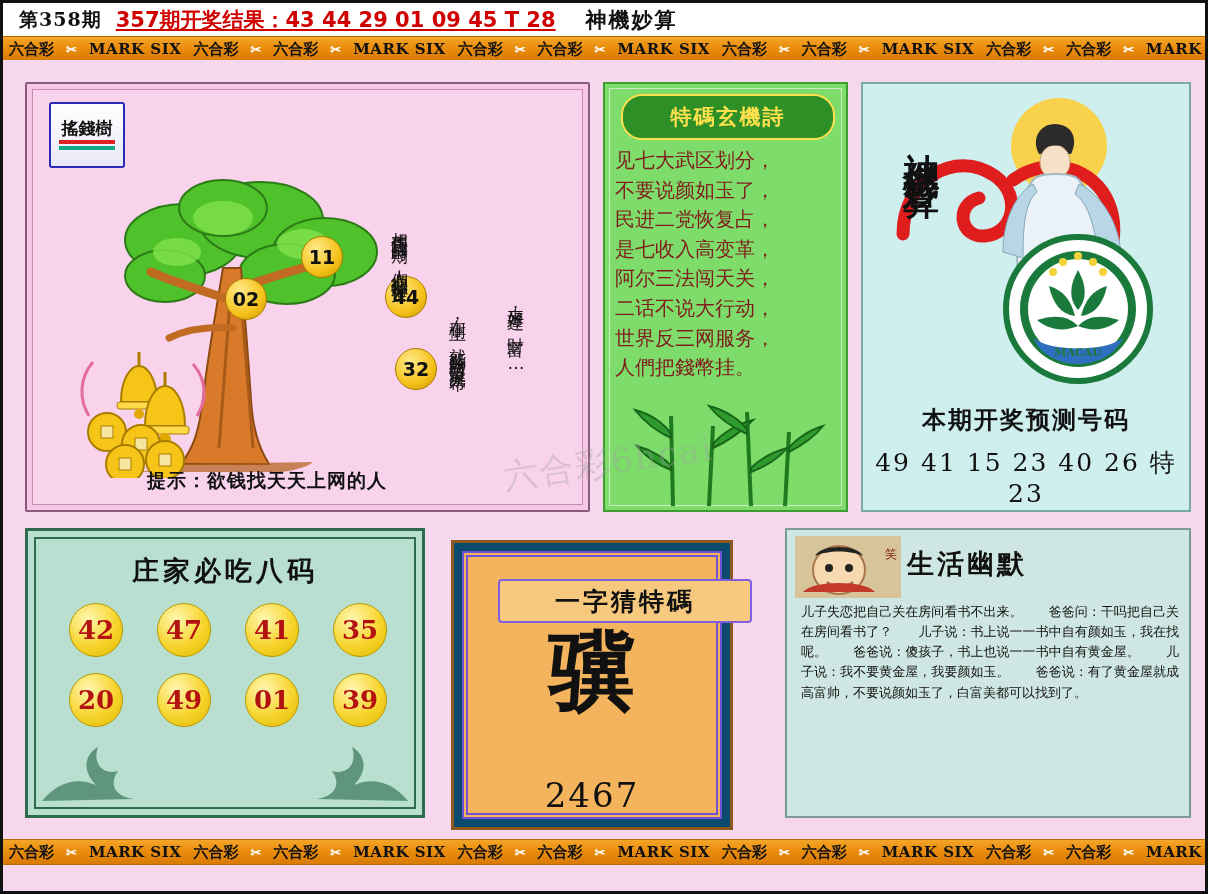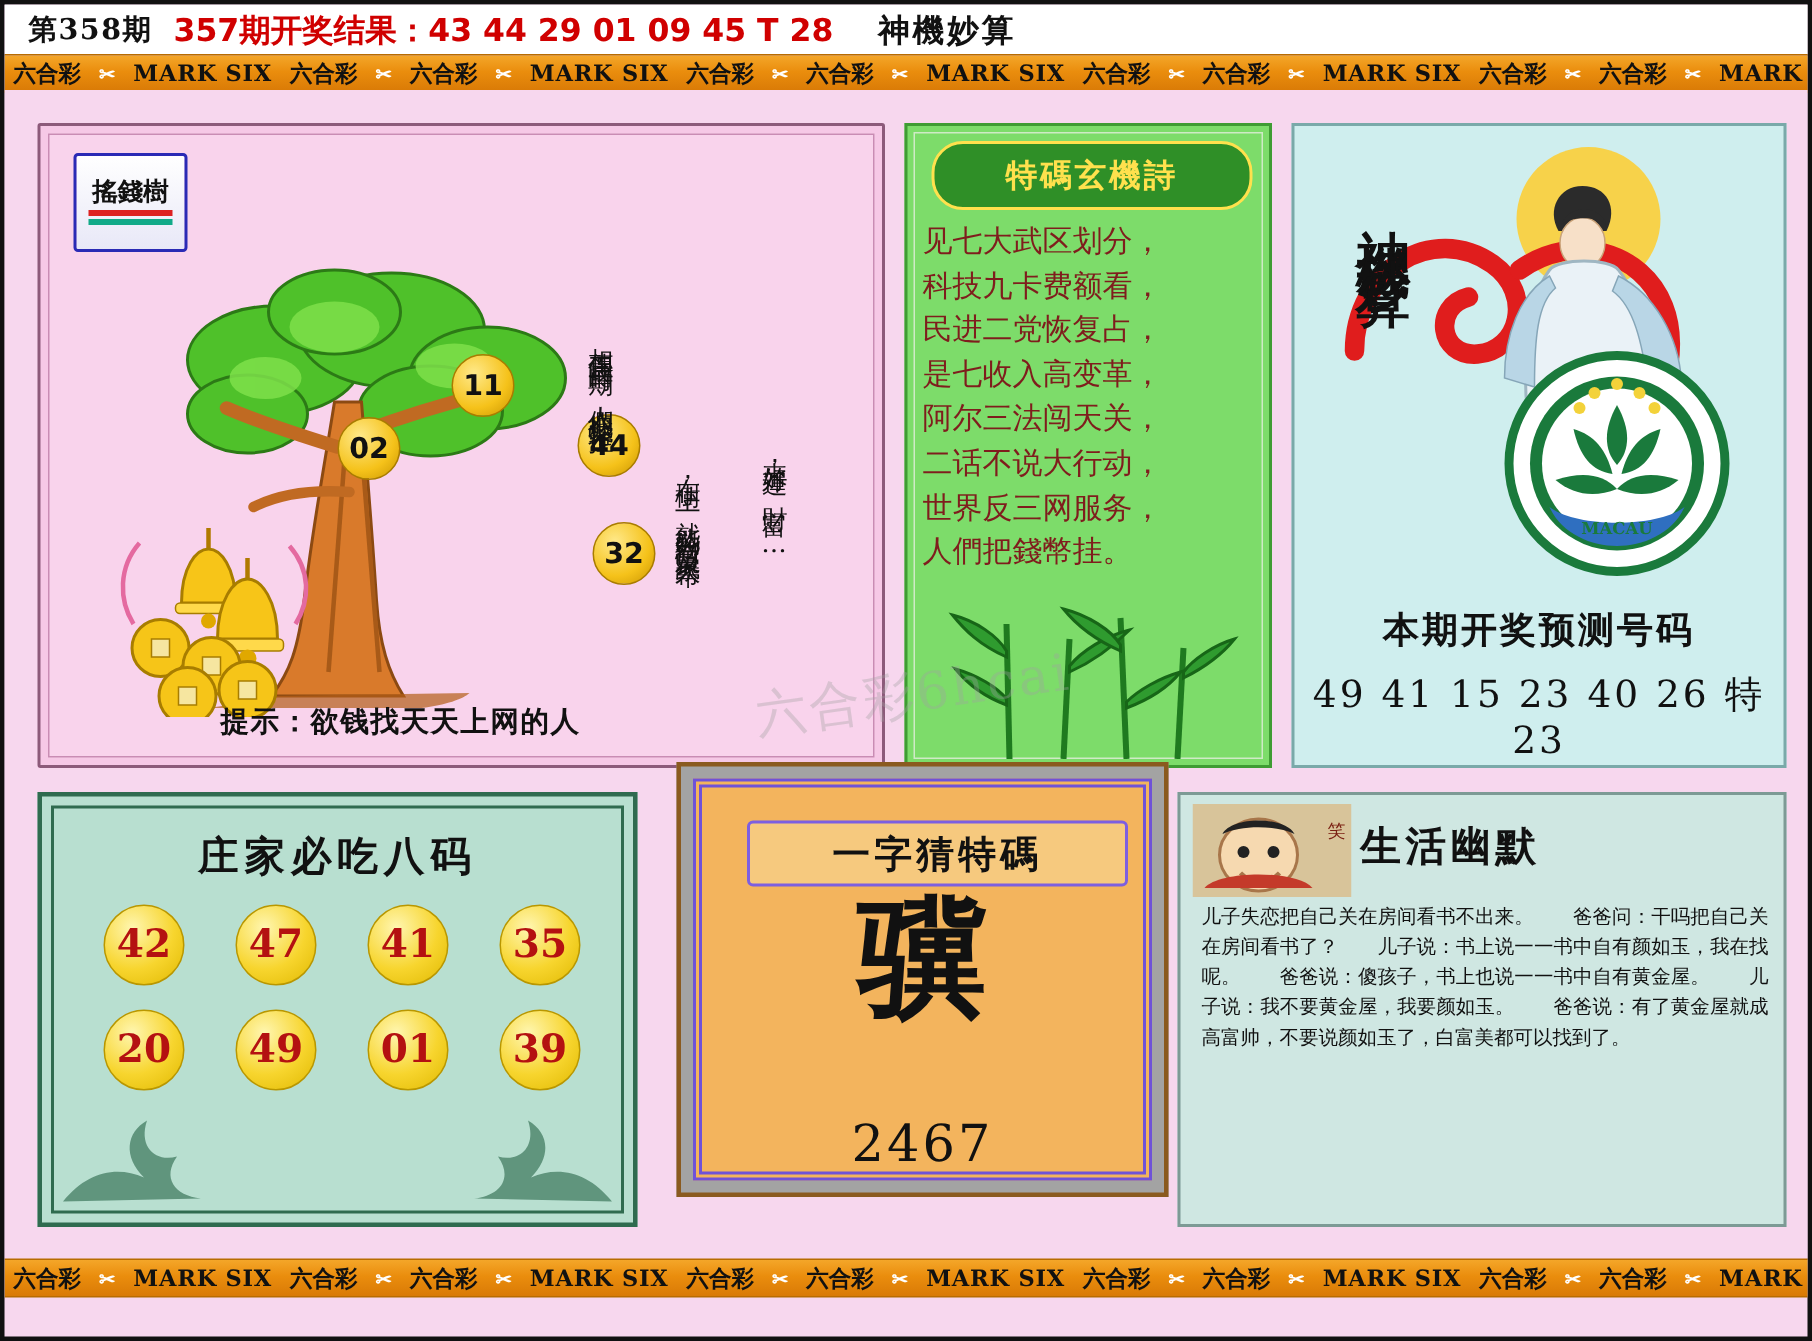--- a/index.html
+++ b/index.html
@@ -16,21 +16,21 @@
     background:#ffffff;
     display:flex;align-items:center;
   }
   .issue{
     font-family:"DejaVu Serif","Liberation Serif",serif;
     font-weight:bold;font-size:19px;color:#111;margin-left:16px;letter-spacing:1px;
   }
   .issue .num{color:#111;}
   .result-text{
     font-family:"DejaVu Sans","Liberation Sans",sans-serif;
-    font-weight:bold;font-size:21px;color:#d00000;margin-left:14px;letter-spacing:0px;
+    font-weight:bold;font-size:21px;color:#d00000;margin-left:14px;letter-spacing:0px;text-decoration:underline;
   }
   .brand-text{
     font-family:"DejaVu Serif","Liberation Serif",serif;
     font-weight:bold;font-size:21px;color:#111;margin-left:30px;letter-spacing:2px;
   }
   
   .strip{
     position:absolute;left:0;width:1208px;height:24px;
     background:linear-gradient(180deg,#f4a629 0%, #ea8d0d 45%, #d97a06 100%);
     overflow:hidden;white-space:nowrap;
@@ -154,22 +154,22 @@
     width:52px;height:52px;border-radius:50%;
     background:radial-gradient(circle at 35% 28%, #fff6b0, #f7d52e 55%, #e0b800);
     border:1px solid #b99700;
     display:flex;align-items:center;justify-content:center;
     font-family:"DejaVu Serif","Liberation Serif",serif;
     font-weight:bold;font-size:26px;color:#b41111;
   }
   .corner-orn{position:absolute;bottom:10px;width:120px;height:64px;opacity:.85;}
   
   #word-panel{
-    left:448px;top:448px;width:328px;height:290px;
-    background:#a3a3a3;border:3px solid #8a5a1f;
+    left:448px;top:480px;width:282px;height:290px;
+    background:#0c4a6e;border:3px solid #8a5a1f;
   }
   #word-panel .frame{
     position:absolute;inset:8px;border:6px double #6f52d8;background:#f3b45d;
   }
   .word-title{
     position:absolute;left:30px;top:22px;width:250px;height:40px;
     background:#f6c97e;border:2px solid #7d5fe0;border-radius:4px;
     display:flex;align-items:center;justify-content:center;
     font-family:"DejaVu Serif","Liberation Serif",serif;
     font-weight:bold;font-size:25px;color:#111;letter-spacing:3px;
@@ -304,21 +304,21 @@
       <div class="vtext" id="vtext3">相傳三國時期，人們把錢幣挂</div>
 
       <div class="hint">提示：欲钱找天天上网的人</div>
     </div>
 
     <div class="panel" id="poem-panel">
       <div class="inner"></div>
       <div class="poem-title">特碼玄機詩</div>
       <div class="poem-lines" id="poem-lines">
           <div>见七大武区划分，</div>
-          <div>科技九卡费额看，</div>
+          <div>不要说颜如玉了，</div>
           <div>民进二党恢复占，</div>
           <div>是七收入高变革，</div>
           <div>阿尔三法闯天关，</div>
           <div>二话不说大行动，</div>
           <div>世界反三网服务，</div>
           <div>人們把錢幣挂。</div>
         </div>
       <svg style="position:absolute;left:8px;bottom:4px;" width="228" height="120" viewBox="0 0 228 120">
         <g stroke="#1f7a1f" stroke-width="4" fill="none">
           <path d="M60 120 L58 30"></path>

